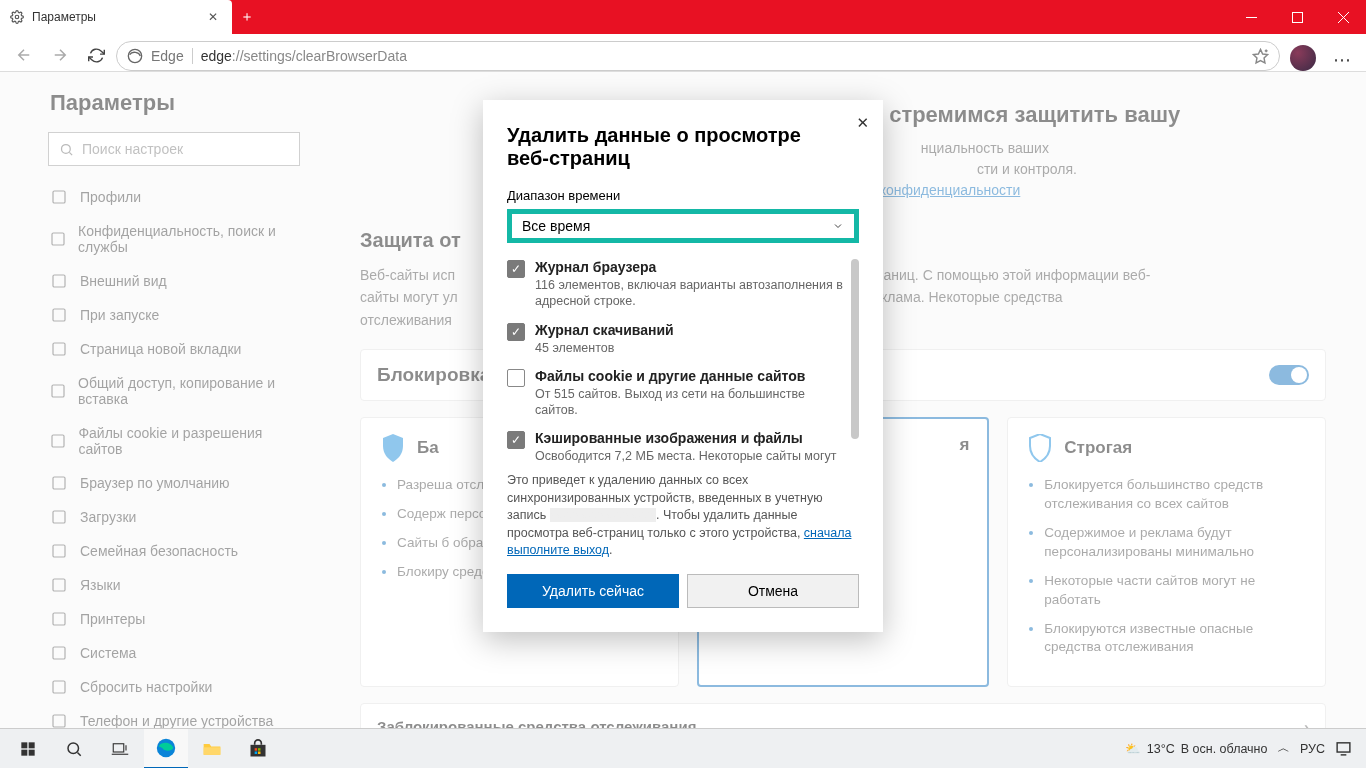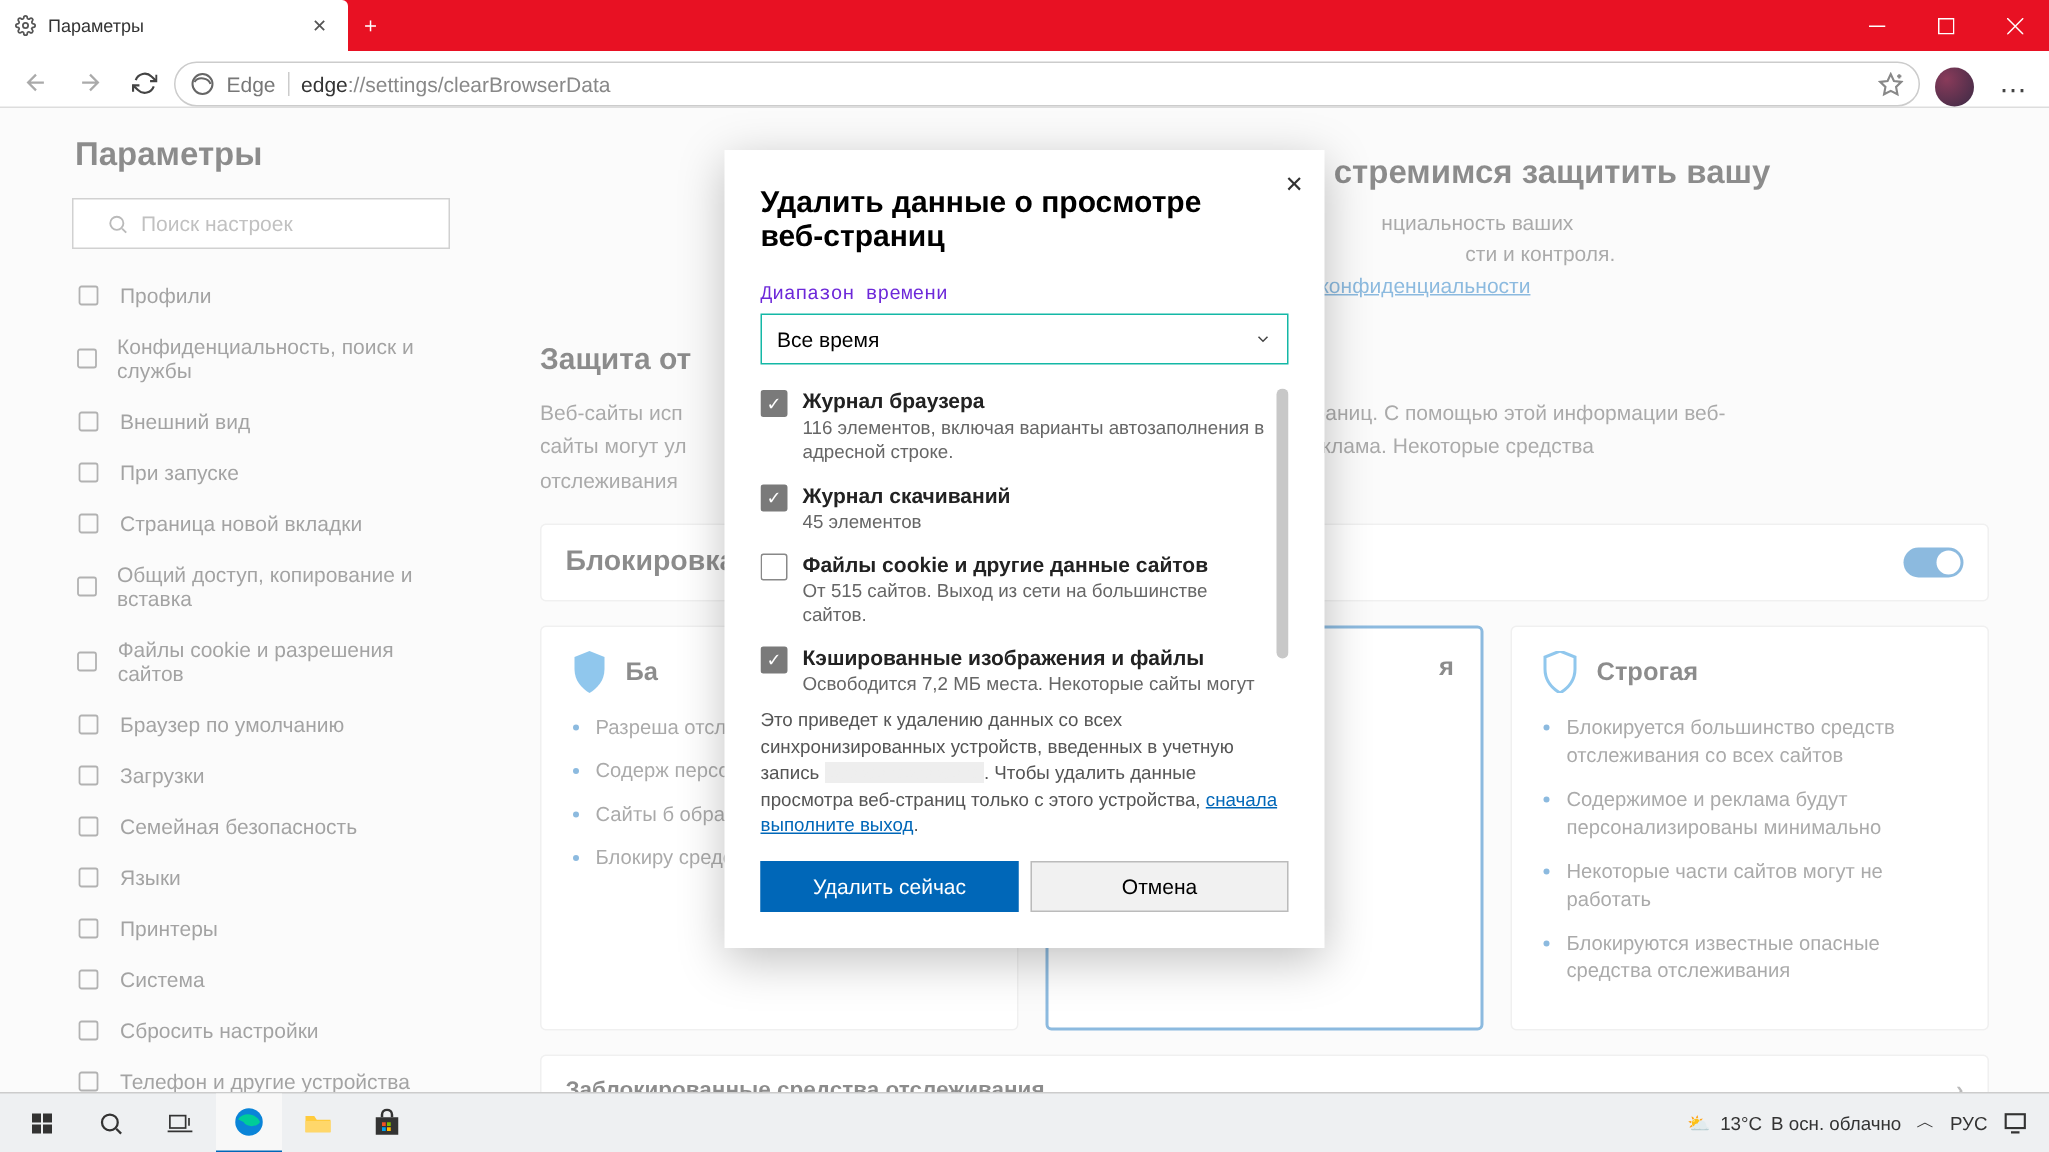--- a/index.html
+++ b/index.html
@@ -23,21 +23,21 @@
 .addr .url .grey{color:#888;}
 .addr .fav { margin-left: auto; color: #888; }
 .avatar { width:26px;height:26px;border-radius:50%;background: radial-gradient(circle at 30% 30%, #8a3b5a, #3a2a45); margin:0 6px;}
 .more { width:32px;text-align:center;color:#444;font-size:18px;}
 
 
 .content { position: absolute; top: 72px; left: 0; right: 0; bottom: 40px; display: flex; background: #f6f6f6; }
 
 .sidebar { width: 320px; padding: 18px 12px 18px 32px; overflow: hidden; }
 .sidebar h1 { font-size: 22px; font-weight: 600; margin-bottom: 16px; padding-left:18px;}
-.search { display:flex;align-items:center;gap:8px;border:1px solid #999;height:34px;padding:0 22px;margin:0 8px 14px 16px; background:#fff;}
+.search { display:flex;align-items:center;gap:8px;border:1px solid #999;height:34px;padding:0 10px;margin:0 8px 14px 16px; background:#fff;}
 .search input { border:none;outline:none;font-size:14px;flex:1;background:transparent;}
 .navlist { list-style:none; }
 .navlist li { display:flex;align-items:center;gap:12px;padding:9px 18px;font-size:14px;color:#333;border-radius:4px;cursor:default;}
 .navlist li .ic { width:18px;color:#555;display:flex;align-items:center;justify-content:center;}
 
 .main { flex:1; padding: 30px 40px; overflow:hidden; position:relative;}
 .heroRow { display:flex; gap:20px; align-items:flex-start; justify-content:center; }
 .heroIcon { width:90px;height:70px;position:relative;flex-shrink:0;}
 .heroIcon .monitor{position:absolute;top:0;right:0;width:60px;height:46px;border:3px solid #3a3a3a;border-radius:4px;background:#ddd;}
 .heroIcon .stand{position:absolute;bottom:8px;right:24px;width:12px;height:8px;background:#3a3a3a;}
@@ -70,22 +70,22 @@
 .blockedRow .t{font-size:15px;font-weight:600;display:flex;align-items:center;}
 .blockedRow .t .chev{margin-left:auto;color:#666;}
 
 
 .overlay { position:absolute; top:72px; left:0; right:0; bottom:40px; background:rgba(255,255,255,0.55);}
 
 
 .dialog { position:absolute; top:100px; left:50%; transform:translateX(-50%); width:400px; background:#fff; box-shadow:0 8px 30px rgba(0,0,0,0.25); padding:24px; z-index:10;}
 .dialog .close { position:absolute; top:14px; right:14px; font-size:15px; color:#333; }
 .dialog h3 { font-size:20px; font-weight:600; margin-bottom:18px; max-width:320px;}
-.dialog label.fl { font-size:13px; color:#6d28d9; display:block; margin-bottom:6px;font-family:Liberation Mono, monospace;}
-.dialog .select { border:1px solid #14b8a6; height:34px; display:flex; align-items:center; padding:0 10px; font-size:14px; justify-content:space-between; margin-bottom:16px;}
+.dialog label.fl { font-size:13px; color:#000000; display:block; margin-bottom:6px;}
+.dialog .select { border:5px solid #14b8a6; height:34px; display:flex; align-items:center; padding:0 10px; font-size:14px; justify-content:space-between; margin-bottom:16px;}
 .dialog .checks { max-height:205px; overflow:hidden; position:relative; padding-right:10px;}
 .dialog .checks::after{content:"";position:absolute;right:0;top:0;width:8px;height:88%;background:#c8c8c8;border-radius:4px;}
 .chk { display:flex; gap:10px; margin-bottom:12px; align-items:flex-start;}
 .chk .box { width:18px;height:18px;border:1px solid #888;border-radius:2px;flex-shrink:0;margin-top:1px;display:flex;align-items:center;justify-content:center;}
 .chk .box.on { background:#7a7a7a;border-color:#7a7a7a;color:#fff;font-size:12px;}
 .chk .txt .t { font-size:14px;font-weight:600;color:#222;}
 .chk .txt .d { font-size:12.5px;color:#666;margin-top:2px;line-height:1.3;}
 .dialog .note { font-size:12.5px;color:#555;margin-top:8px;line-height:1.4;}
 .dialog .note .redact { background:#eee;color:#eee;}
 .dialog .note a { color:#0067b8;text-decoration:underline;}

